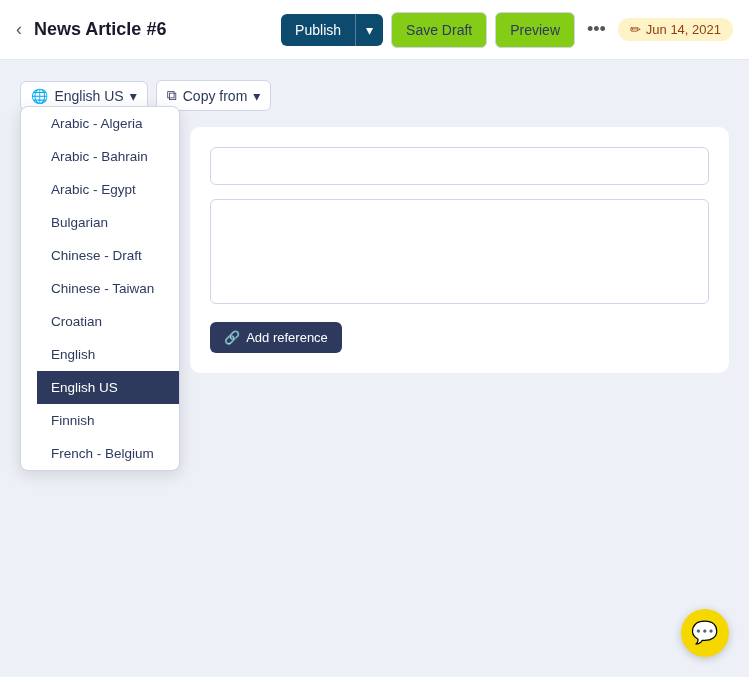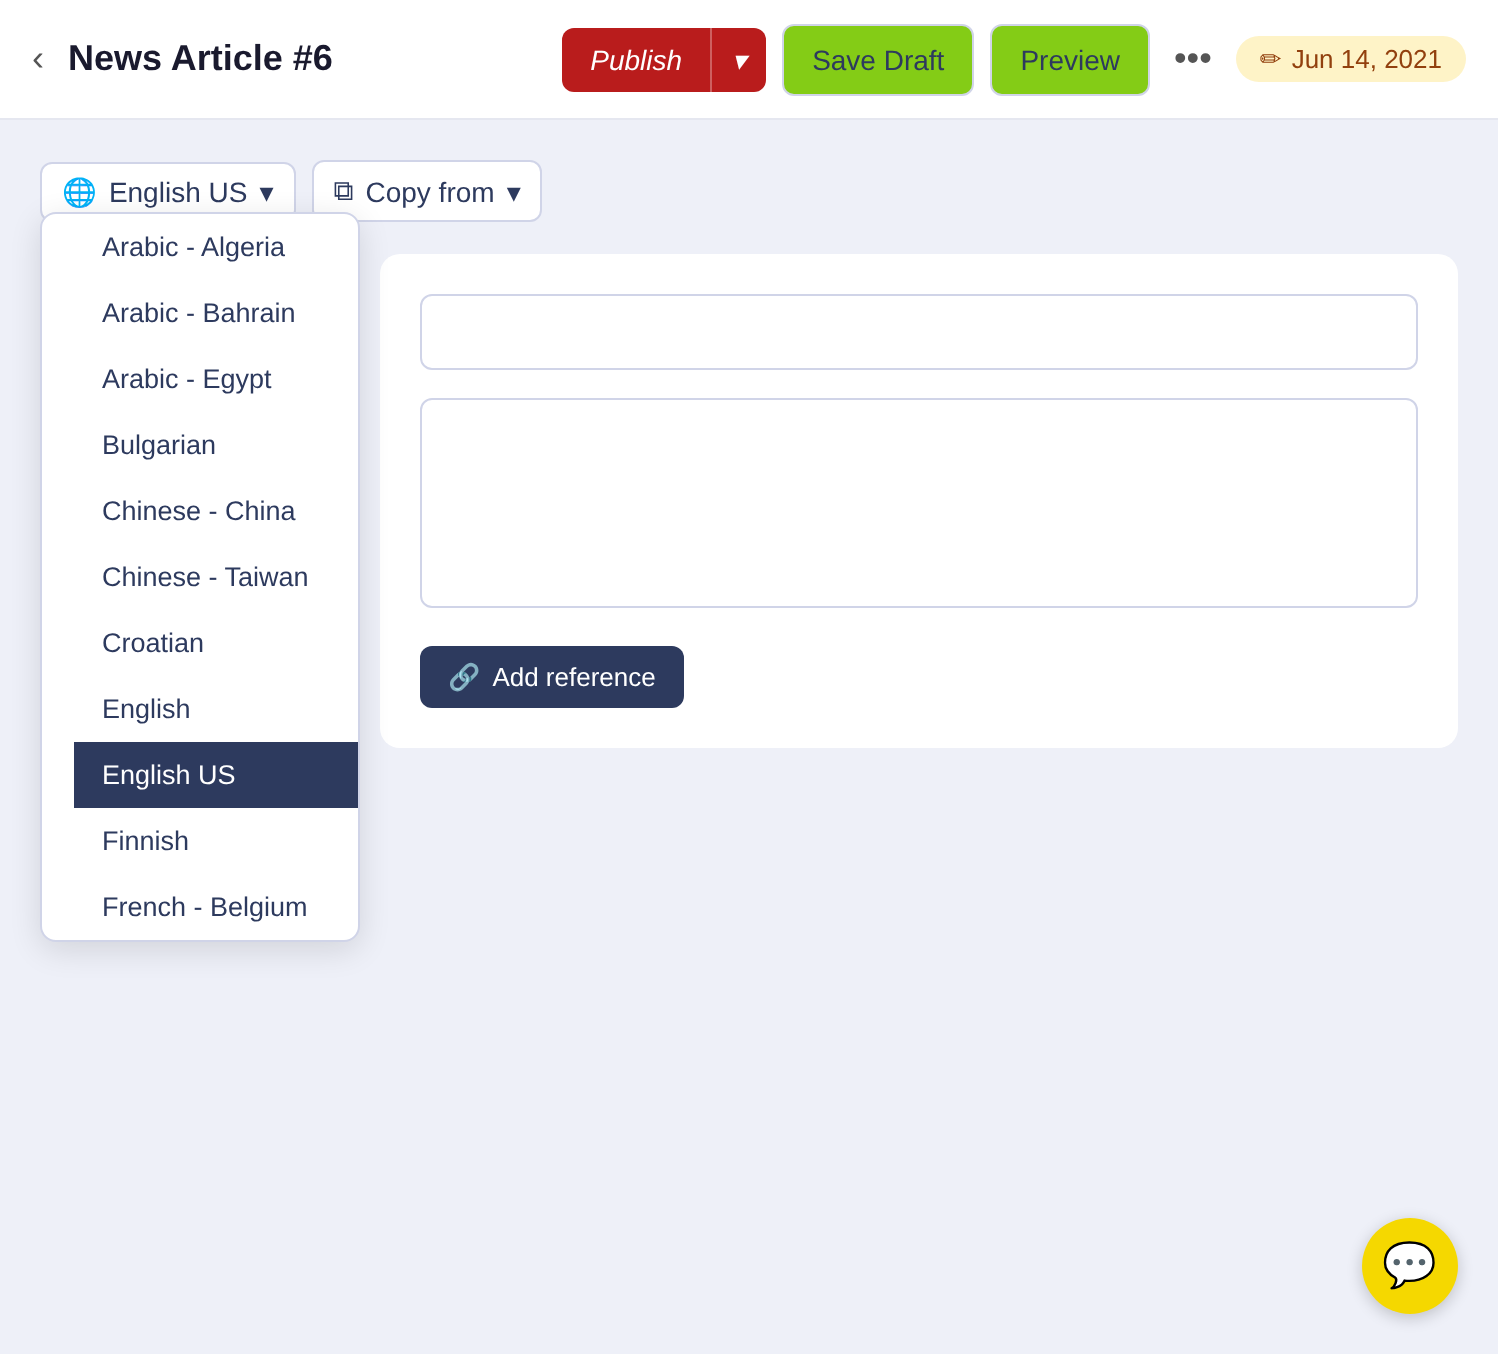--- a/index.html
+++ b/index.html
@@ -36,30 +36,29 @@
       flex: 1;
     }
     .header-actions {
       display: flex;
       align-items: center;
       gap: 8px;
     }
     .btn-publish {
       display: flex;
       align-items: center;
-      background: #b91c1c;
+      background: #0c4a6e;
       color: #fff;
       border: none;
       border-radius: 6px;
       cursor: pointer;
       font-size: 14px;
       font-weight: 500;
       height: 32px;
       overflow: hidden;
-      font-style: italic;
     }
     .btn-publish-label {
       padding: 0 14px;
     }
     .btn-publish-divider {
       width: 1px;
       height: 100%;
       background: rgba(255,255,255,0.3);
     }
     .btn-publish-arrow {
@@ -286,21 +285,21 @@
       <span>Copy from</span>
       <span>▾</span>
     </div>
   </div>
 
   <div class="dropdown-menu">
     <div class="dropdown-item">Arabic - Algeria</div>
     <div class="dropdown-item">Arabic - Bahrain</div>
     <div class="dropdown-item">Arabic - Egypt</div>
     <div class="dropdown-item">Bulgarian</div>
-    <div class="dropdown-item">Chinese - China</div>
+    <div class="dropdown-item">Chinese - Draft</div>
     <div class="dropdown-item">Chinese - Taiwan</div>
     <div class="dropdown-item">Croatian</div>
     <div class="dropdown-item">English</div>
     <div class="dropdown-item active">English US</div>
     <div class="dropdown-item">Finnish</div>
     <div class="dropdown-item">French - Belgium</div>
   </div>
 
   <div class="content-card" style="margin-left: 170px;">
     <input class="text-input" type="text" placeholder="" style="">

